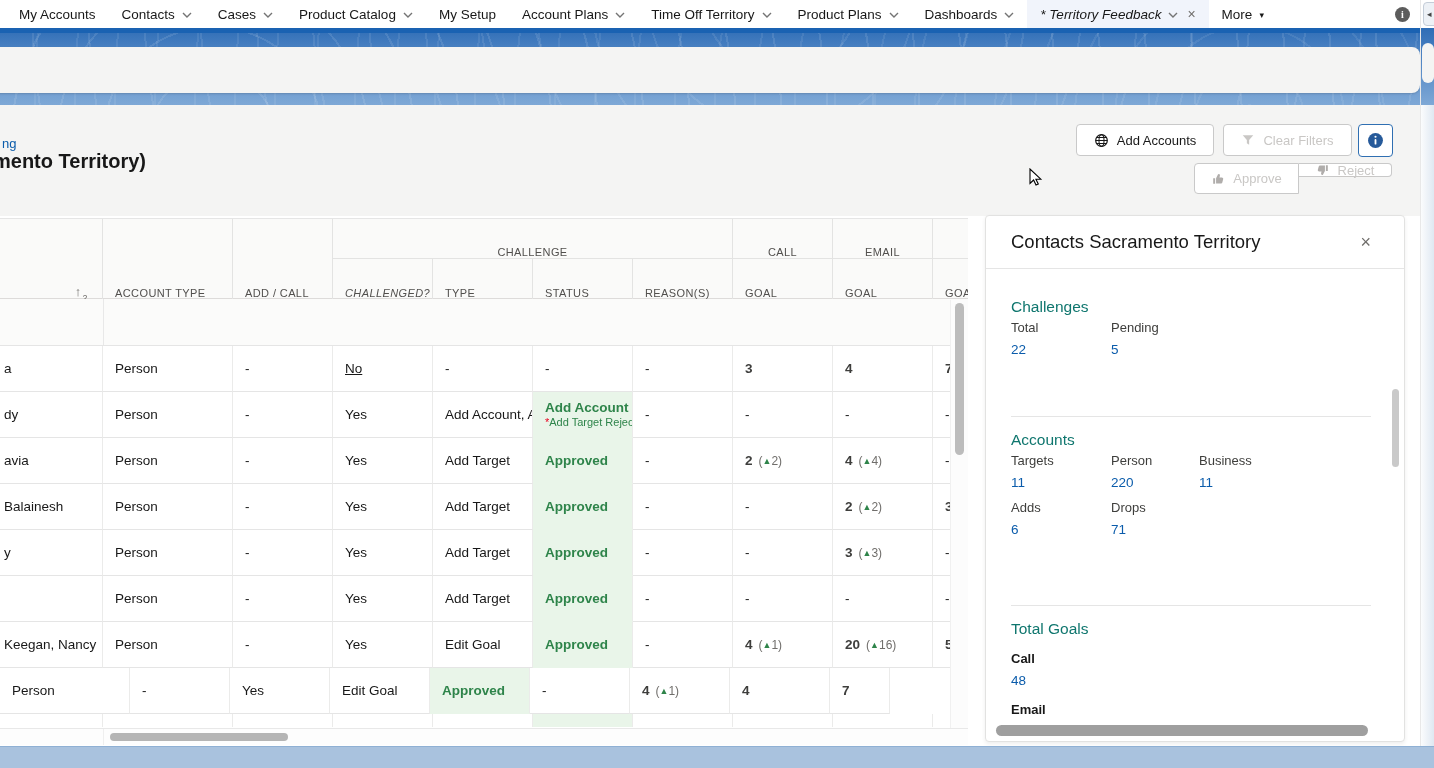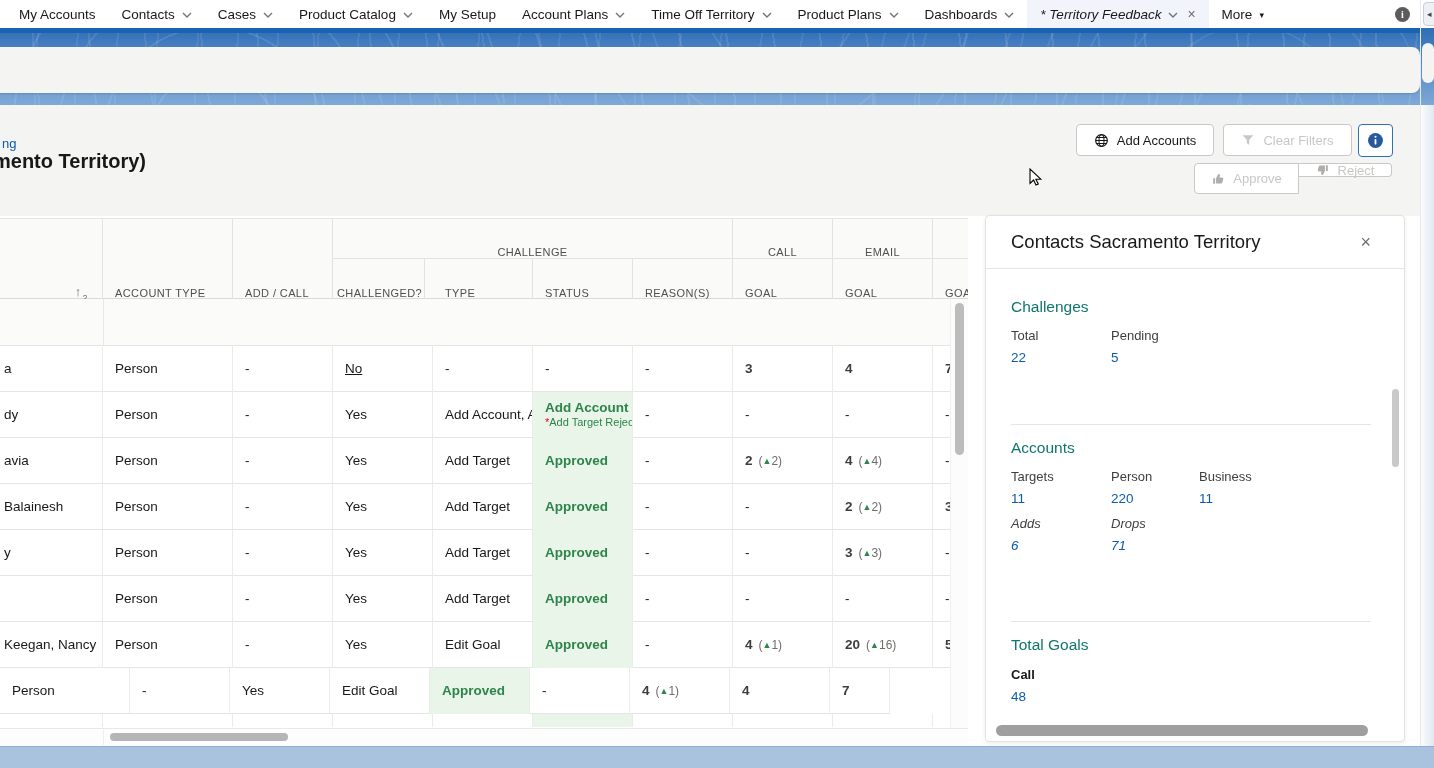--- a/index.html
+++ b/index.html
@@ -82,22 +82,22 @@
   .th-thumb { position:absolute; left:110px; top:4px; width:178px; height:8px; border-radius:4px; background:#b5b5b5; }
 
   
   .panel { position:absolute; top:110px; left:985px; width:420px; height:527px; background:#fff; border:1px solid #e2e2e1; border-radius:4px; box-shadow:0 2px 4px rgba(0,0,0,.07); }
   .panel-header { height:53px; display:flex; align-items:center; padding:0 25px; border-bottom:1px solid #e5e5e5; }
   .panel-title { flex:1; font-size:18.5px; color:#181818; }
   .panel-close { font-size:18px; color:#706e6b; cursor:pointer; padding:0 6px; margin-right:2px; }
   .panel-body { padding:0 25px; height:452px; overflow:hidden; }
   .psec-h { font-size:15.5px; color:#0f766e; }
   .psec-0 { margin-top:29px; }
-  .stat-row { display:flex; margin-top:12px; }
-  .stat-row + .stat-row { margin-top:9px;font-style:italic; }
+  .stat-row { display:flex; margin-top:4px; }
+  .stat-row + .stat-row { margin-top:9px; }
   .stat-c0 { width:100px; } .stat-c1 { width:88px; } .stat-c2 { flex:1; }
   .stat-label { font-size:13px; color:#3e3e3c; }
   .stat-value { display:inline-block; margin-top:7px; font-size:13.5px; color:#0b5cab; text-decoration:none; cursor:pointer; }
   .panel-div { border:none; border-top:1px solid #e5e5e5; margin:58px 8px 14px 0; }
   .panel-div.d1 { margin-top:67px; }
   .goal-label { font-size:13px; font-weight:700; color:#181818; margin-top:13px; }
   .goal-value { display:inline-block; margin-top:7px; font-size:13.5px; color:#0b5cab; text-decoration:none; cursor:pointer; }
   .panel-hthumb { position:absolute; left:10px; bottom:5px; width:372px; height:11px; border-radius:6px; background:#9f9f9f; }
   .panel-vthumb { position:absolute; right:5px; top:173px; width:7px; height:78px; border-radius:4px; background:#c9c9c9; }
 
@@ -278,21 +278,21 @@
           </div>
           <div class="th-group" style="left: 733px; width: 100px;">
             <span>CALL</span>
           </div>
           <div class="th-group" style="left: 833px; width: 100px;">
             <span>EMAIL</span>
           </div>
           <div class="th-group" style="left: 933px; width: 60px;">
             <span></span>
           </div>
-          <div class="th-sub" style="left: 325px; width: 100px;">
+          <div class="th-sub" style="left: 333px; width: 100px; font-style: italic;">
             <span>CHALLENGED?</span>
           </div>
           <div class="th-sub" style="left: 433px; width: 100px;">
             <span>TYPE</span>
           </div>
           <div class="th-sub" style="left: 533px; width: 100px;">
             <span>STATUS</span>
           </div>
           <div class="th-sub" style="left: 633px; width: 100px;">
             <span>REASON(S)</span>

